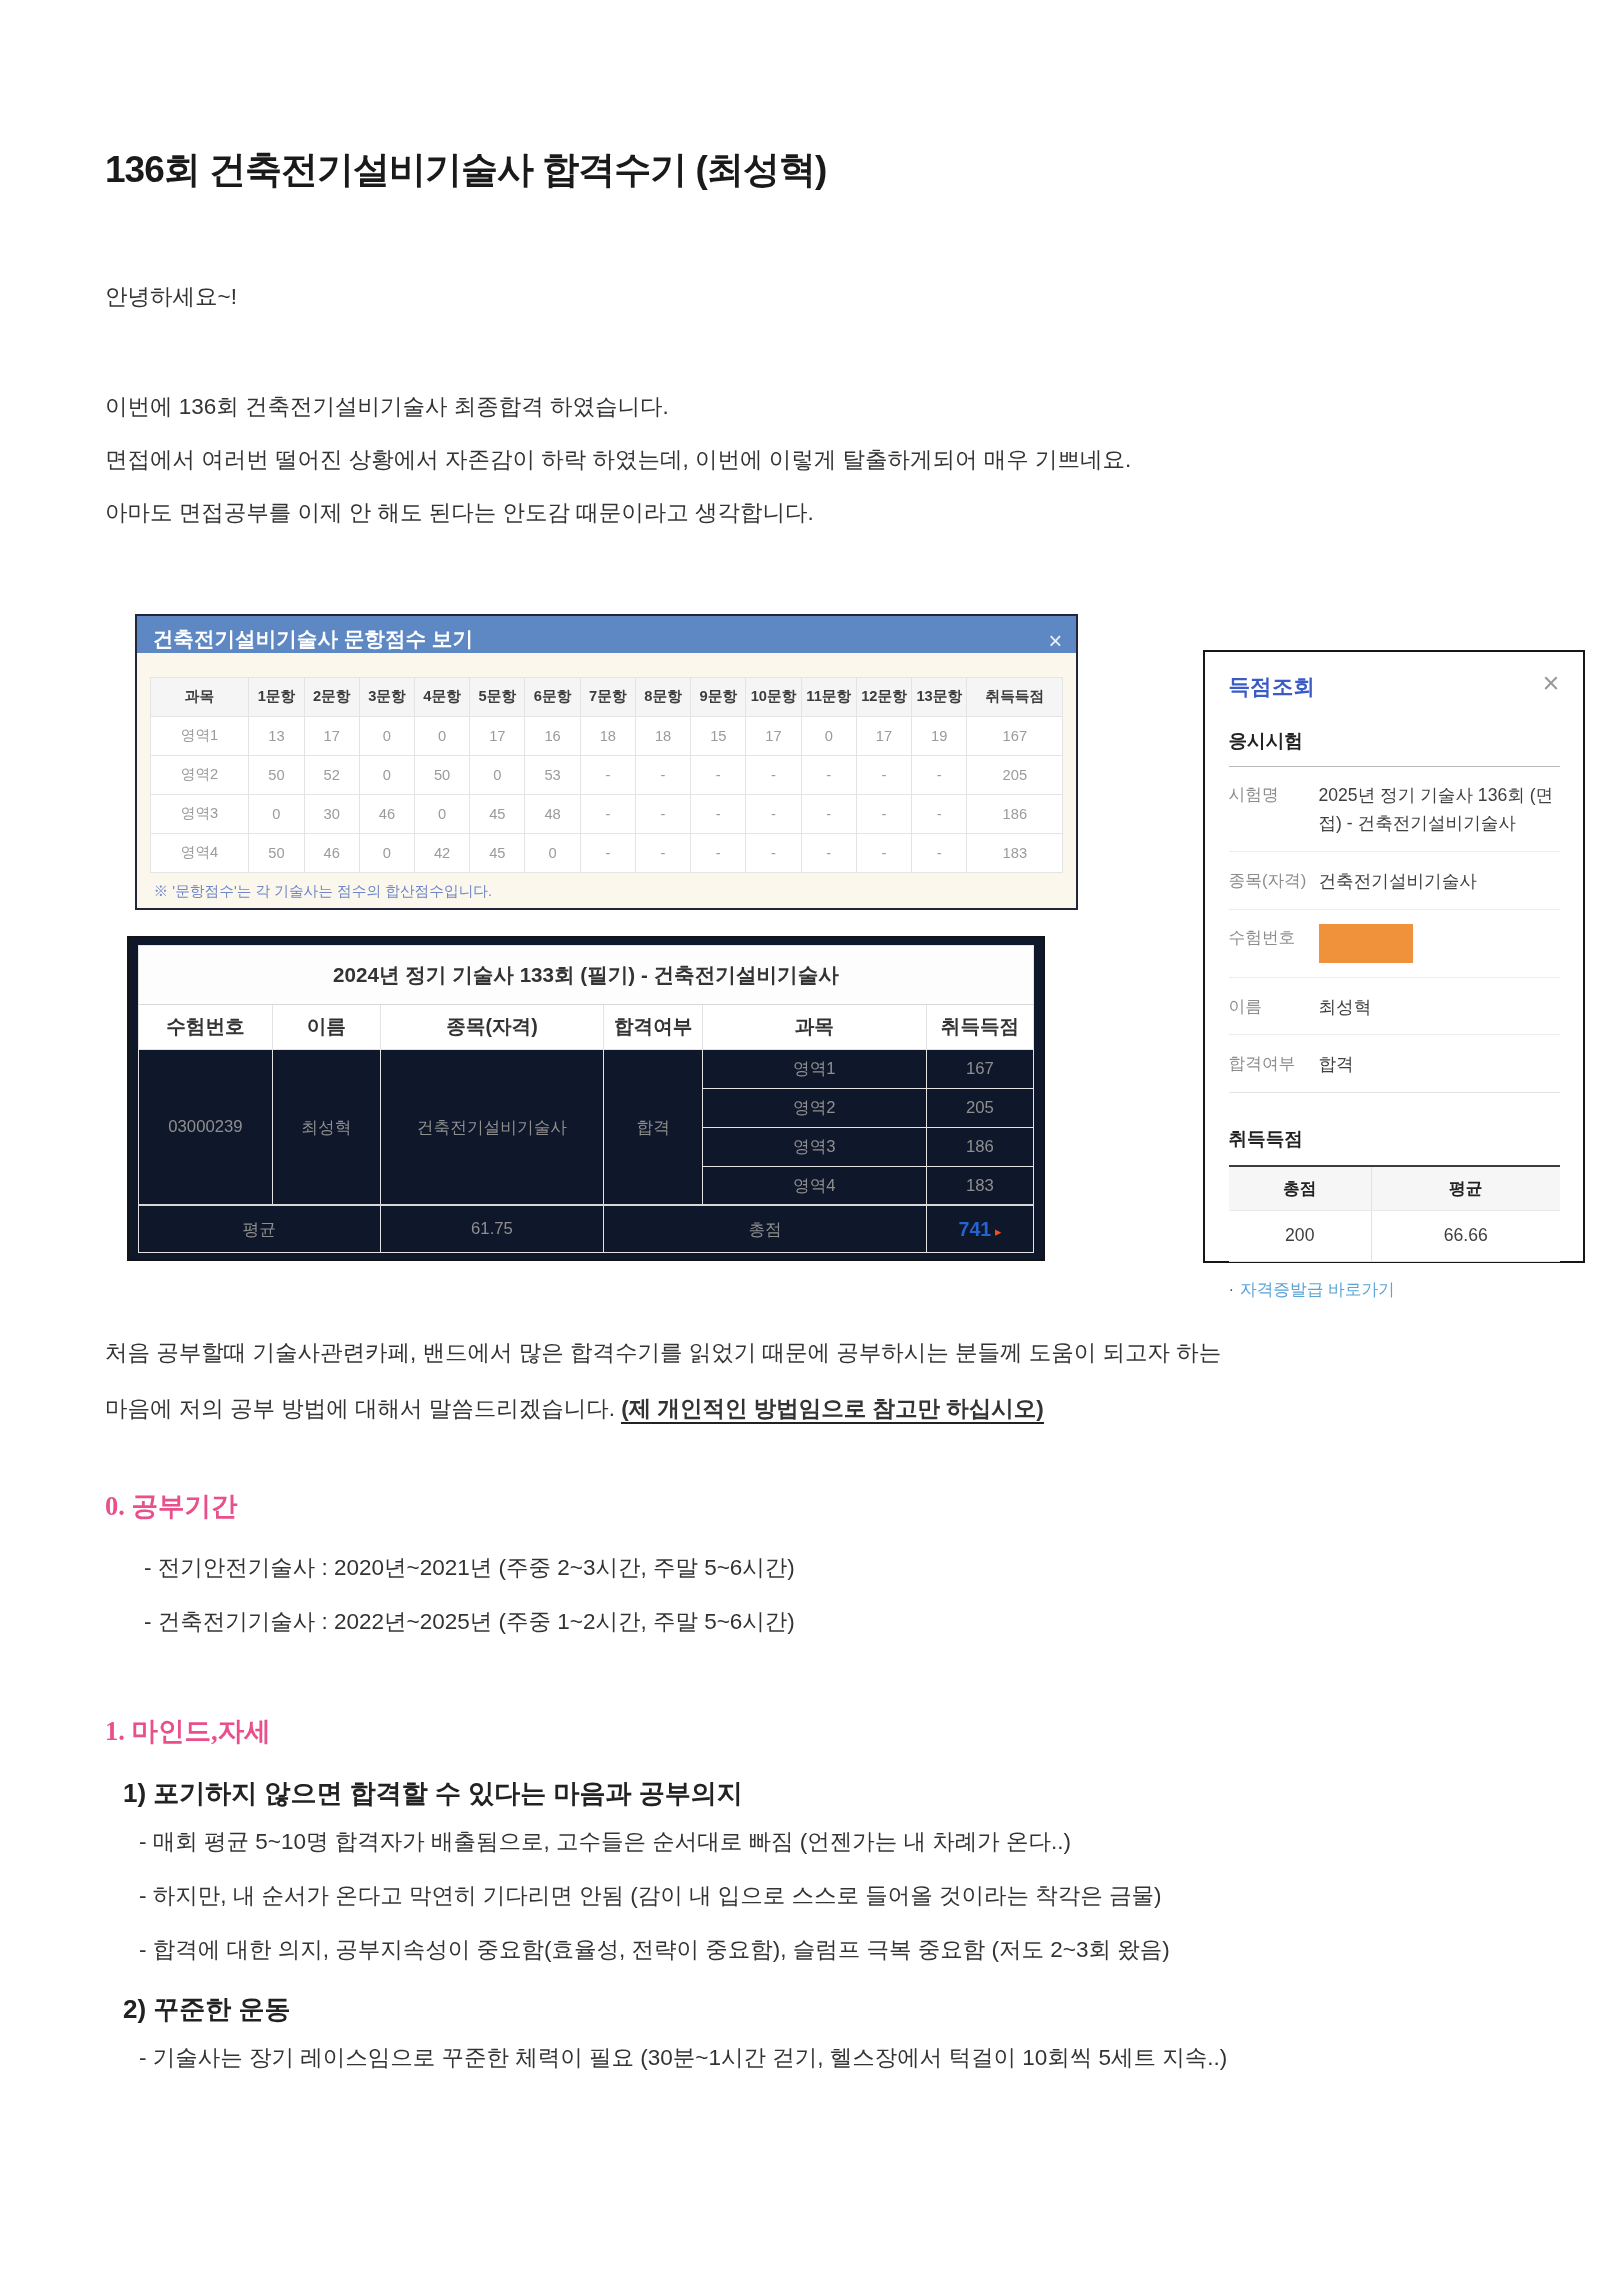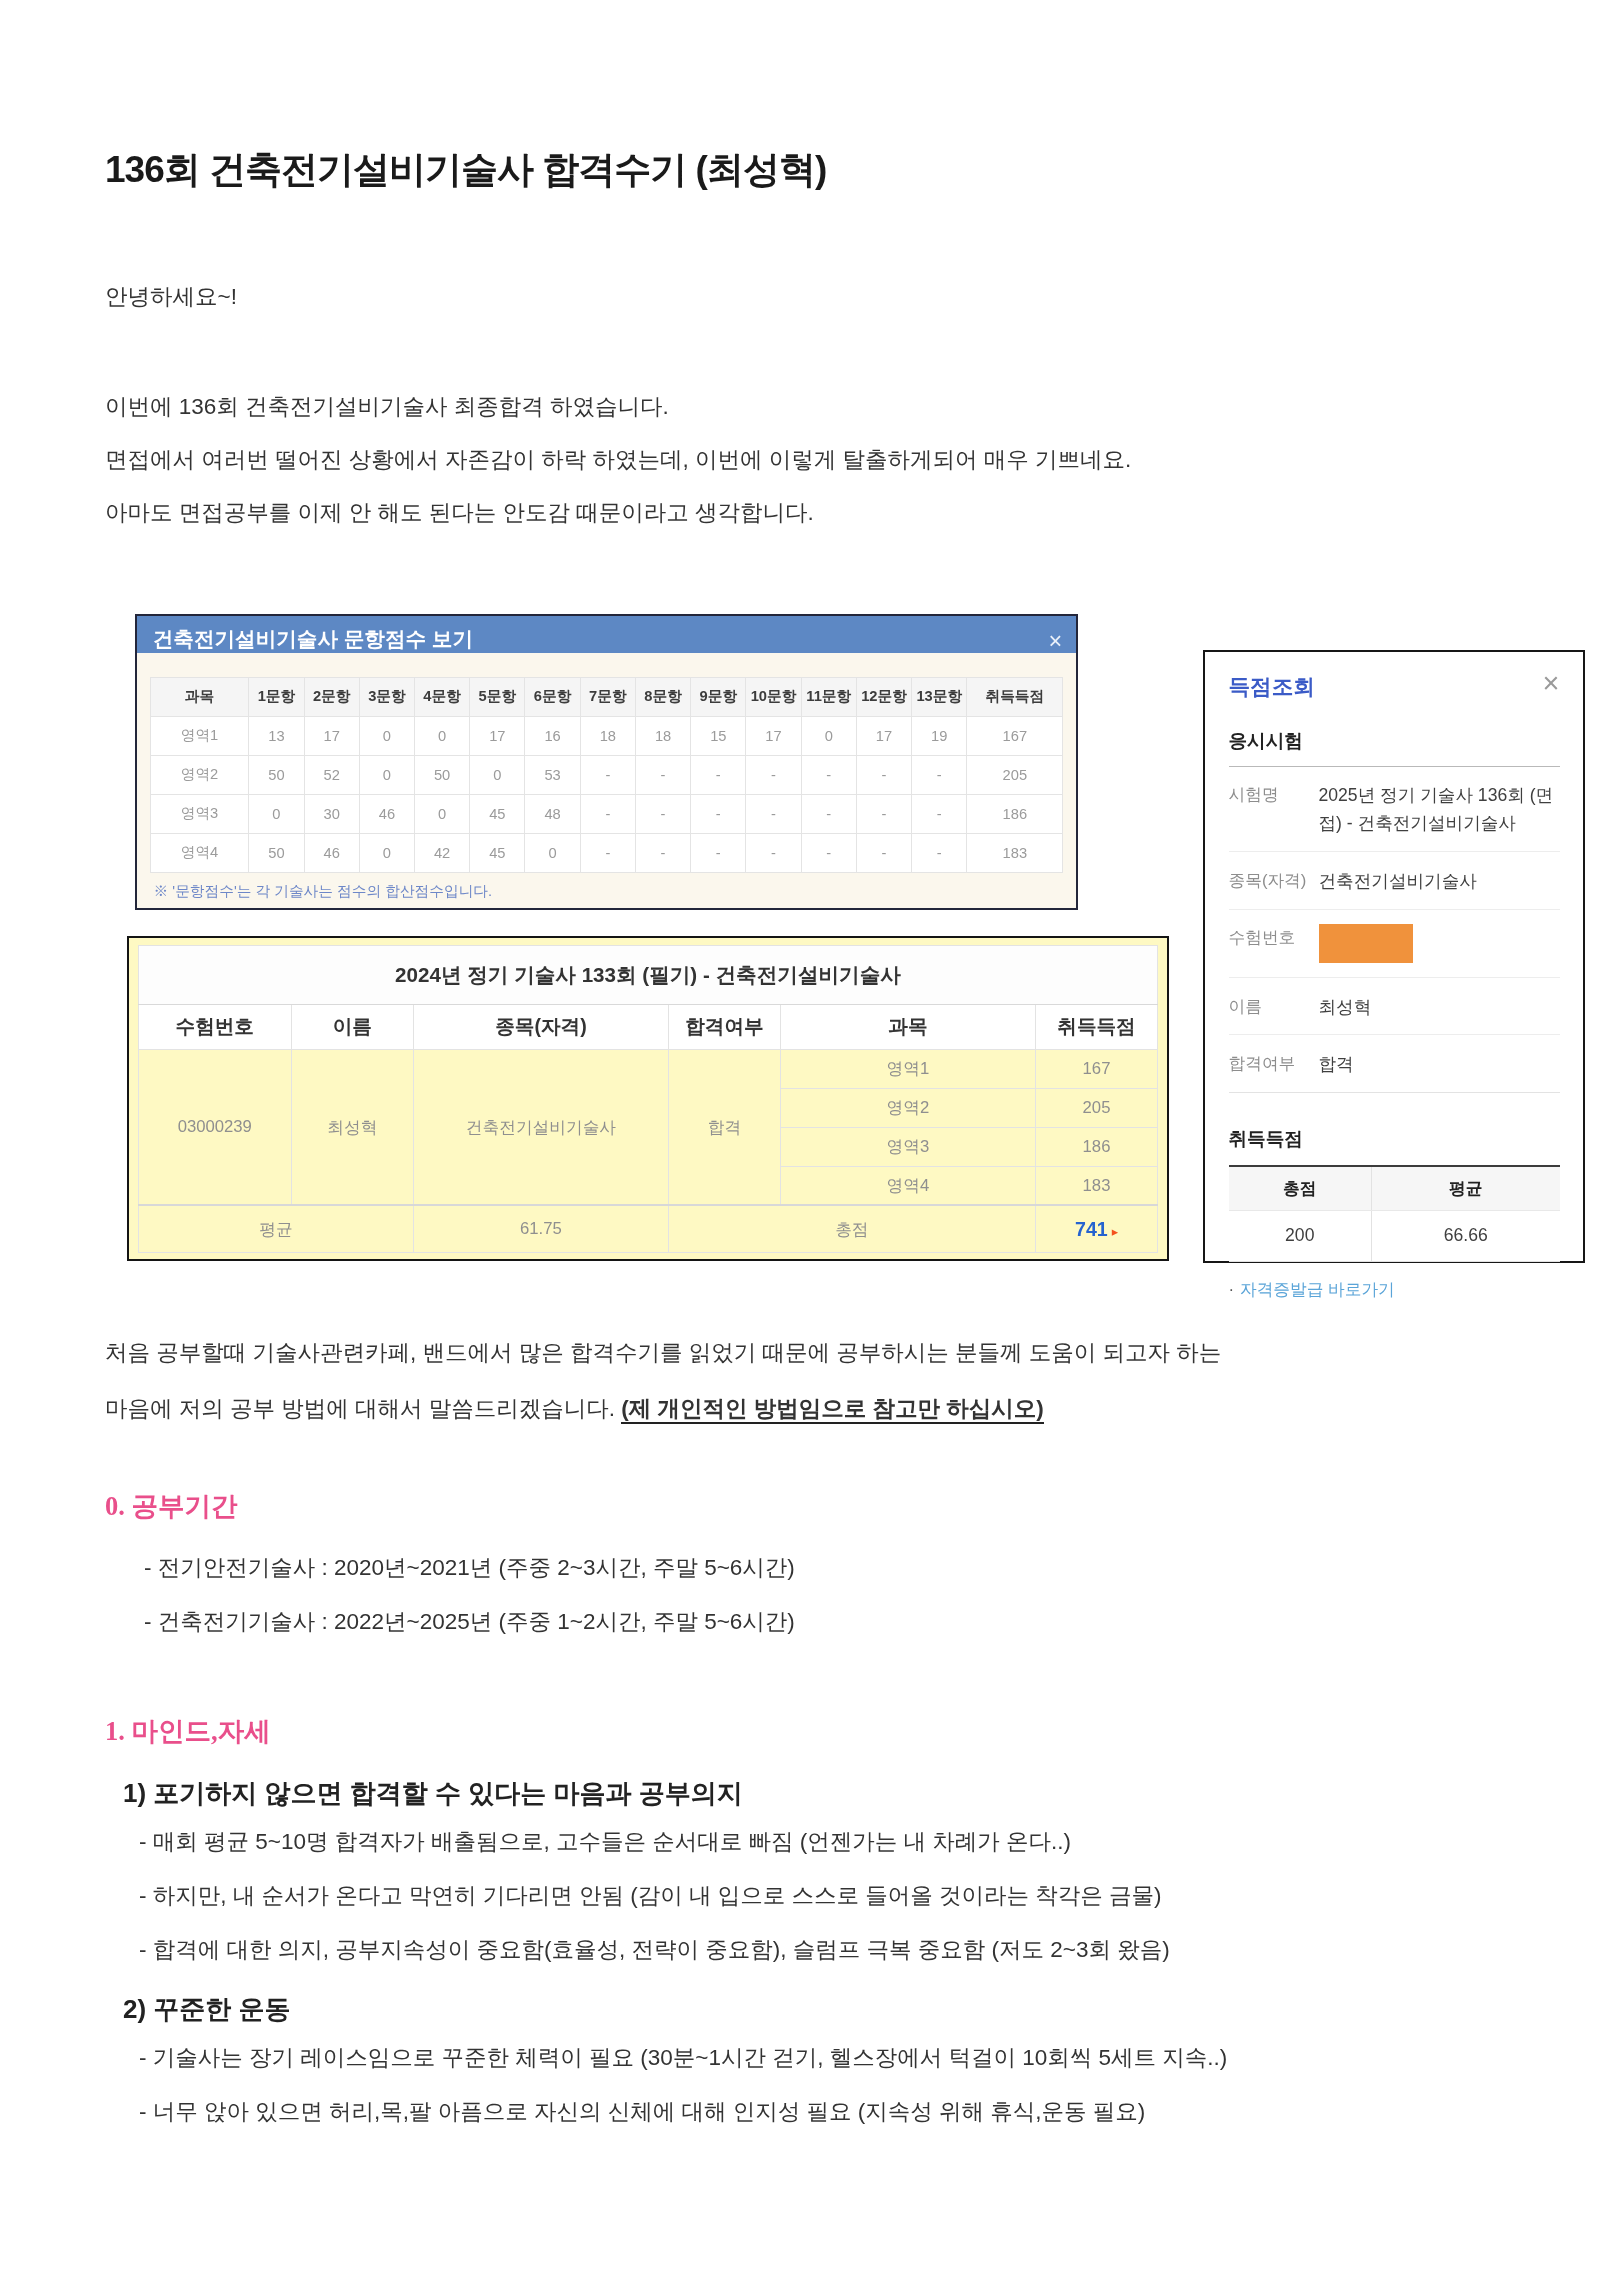--- a/index.html
+++ b/index.html
@@ -24,22 +24,22 @@
   table.scores { width:100%; border-collapse:collapse; table-layout:fixed; background:#fff; }
   table.scores th, table.scores td { border:1px solid #e4e4e4; text-align:center; font-size:14.7px; }
   table.scores th { background:#f5f5f5; color:#3c3c3c; font-weight:700; height:39px; }
   table.scores td { color:#9b9b9b; height:39px; }
   table.scores col.c-subject { width:10.8%; }
   table.scores col.c-q { width:6.05%; }
   table.scores col.c-total { width:10.5%; }
   .footnote { margin-top:9.8px; font-size:14.7px; color:#6d87c8; padding-left:3.9px; }
 
   
-  .result-wrap { left:127px; top:936px; width:1042px; height:325px;
-                 border:2.9px solid #141414; background:#fef9c3; padding:6.9px 8.8px; }
+  .result-wrap { left:127px; top:936px; width:918px; height:325px;
+                 border:2.9px solid #141414; background:#0f172a; padding:6.9px 8.8px; }
   table.result { width:100%; height:100%; border-collapse:collapse; table-layout:fixed; }
   table.result td, table.result th { border:1px solid #e3e3e3; text-align:center; }
   table.result .title-row td { font-size:20.6px; font-weight:700; color:#333; height:59px;
                                background:#fdfdfd; border-bottom:1px solid #d9d9d9; }
   table.result th { font-size:19.6px; font-weight:700; color:#333; height:45px; background:#fff; }
   table.result td.val { font-size:16.7px; color:#8f8f8f; height:39px; }
   table.result tr.footer td { border-top:2px solid #d8d8d8; height:47px; font-size:16.7px; color:#8f8f8f; }
   table.result .total-num { color:#2563cf; font-weight:700; font-size:19.6px; }
   table.result .arrow { color:#f4511e; font-size:12.7px; margin-left:3.9px; }
 
@@ -320,17 +320,16 @@
   <div class="abs pink-heading" style="left:105px; top:1713px;">1. 마인드,자세</div>
   <div class="abs sub-title" style="left:123px; top:1776px;">1) 포기하지 않으면 합격할 수 있다는 마음과 공부의지</div>
   <div class="abs sec-items" style="left:139px; top:1815px;">
     <p>- 매회 평균 5~10명 합격자가 배출됨으로, 고수들은 순서대로 빠짐 (언젠가는 내 차례가 온다..)</p>
     <p>- 하지만, 내 순서가 온다고 막연히 기다리면 안됨  (감이 내 입으로 스스로 들어올 것이라는 착각은 금물)</p>
     <p>- 합격에 대한 의지, 공부지속성이 중요함(효율성, 전략이 중요함),  슬럼프 극복 중요함 (저도 2~3회 왔음)</p>
   </div>
   <div class="abs sub-title" style="left:123px; top:1992px;">2) 꾸준한 운동</div>
   <div class="abs sec-items" style="left:139px; top:2031px;">
     <p>- 기술사는 장기 레이스임으로 꾸준한 체력이 필요 (30분~1시간 걷기, 헬스장에서 턱걸이 10회씩 5세트 지속..)</p>
-    <p>- 너무 앉아 있으면 허리,목,팔 아픔으로 자신의 신체에 대해 인지성 필요 (지속성 위해 휴식,운동 필요)</p>
   </div>
 
 </div>
 
 
 </body></html>

